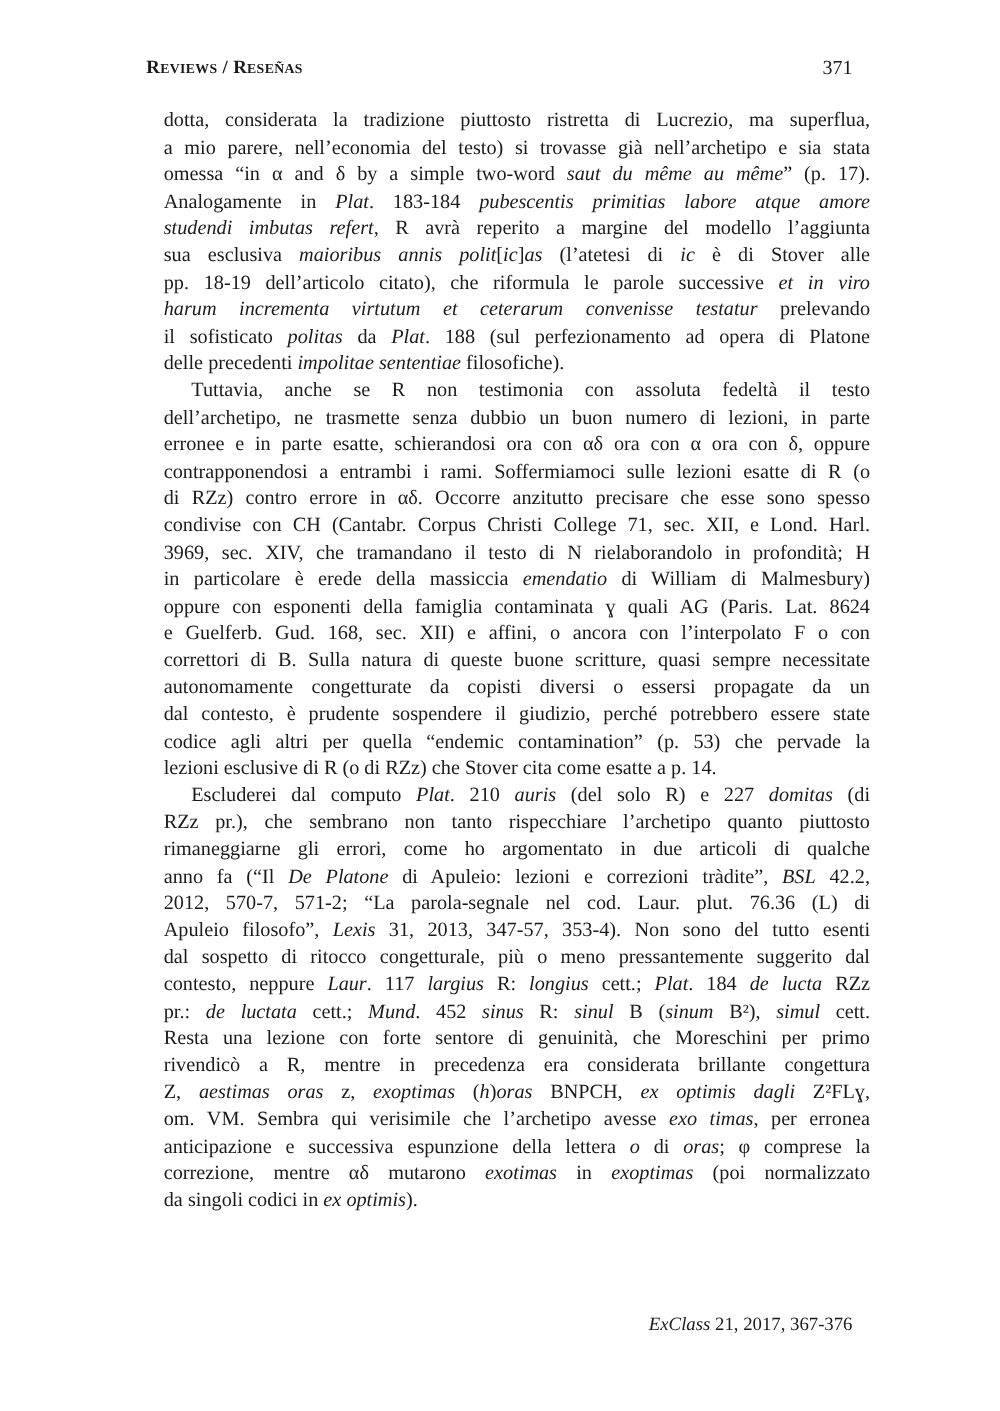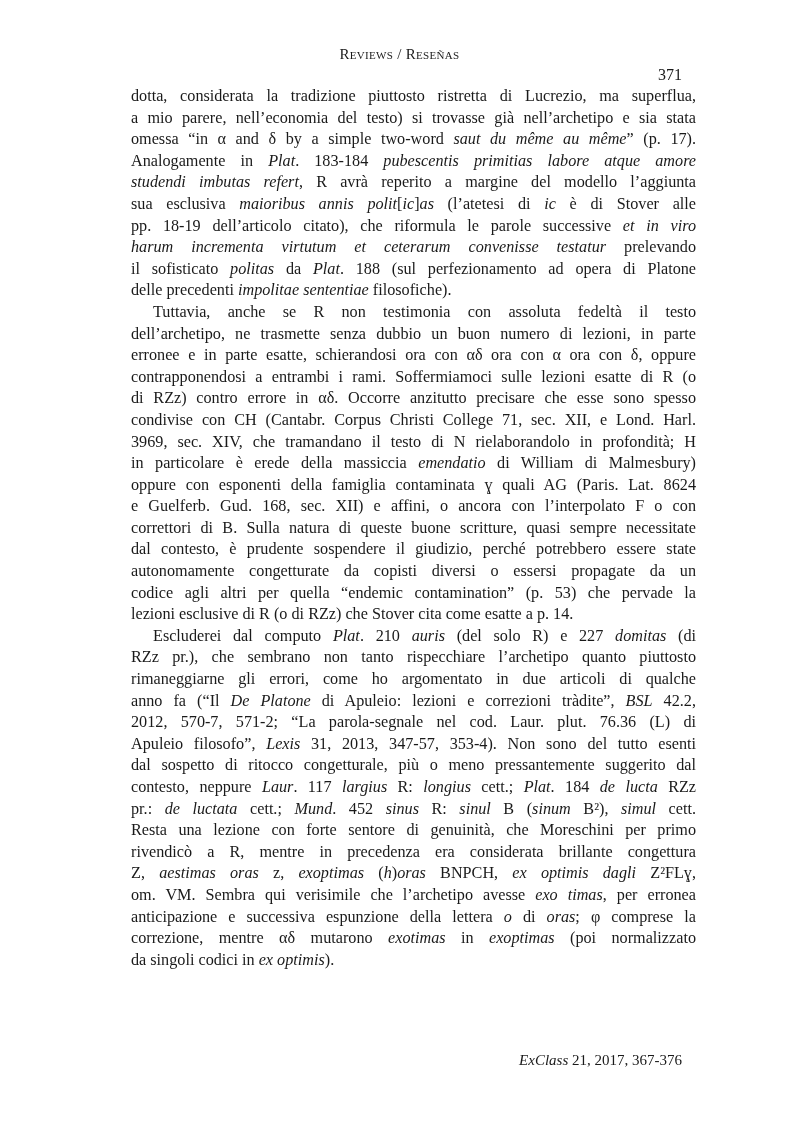--- a/index.html
+++ b/index.html
@@ -1,22 +1,22 @@
 <!DOCTYPE html>
 <html><head>
 <meta charset="utf-8">
 <style>
   html, body { margin: 0; padding: 0; background: #ffffff; }
   body { width: 800px; height: 1129px; position: relative; overflow: hidden;
          font-family: "Liberation Serif", "DejaVu Serif", serif; color: #1a1a1a; }
   .page { position: absolute; left: 0; top: 0; width: 800px; height: 1129px; }
   .running-head { position: absolute; top: 46px; left: 117px; width: 565px; height: 22px; }
-  .running-title { position: absolute; left: 0; right: 0; text-align: center;
-                   font-size: 15px; letter-spacing: 0.3px; font-variant: small-caps; }
-  .page-number { position: absolute; right: 0; top: 0; font-size: 16px; margin-top: 20px; }
+  .running-title { position: absolute; left: 0; right: 0; text-align: left;
+                   font-size: 15px; letter-spacing: 0.3px; font-variant: small-caps; font-weight: bold; }
+  .page-number { position: absolute; right: 0; top: 0; font-size: 16px; }
   .body-text { position: absolute; left: 131px; top: 86px; width: 565px;
                font-size: 16.2px; line-height: 21.6px; }
   .line { display: block; white-space: nowrap; text-align: justify; text-align-last: justify;
           height: 21.6px; overflow: visible; }
   .line.last { text-align-last: left; }
   .line.indent { text-indent: 22px; }
   .line i { font-style: italic; }
   .footer { position: absolute; top: 1052px; right: 118px; font-size: 15px; }
   .footer i { font-style: italic; }
 </style>
@@ -47,22 +47,22 @@
         <span class="line"><span>dell’archetipo, ne trasmette senza dubbio un buon numero di lezioni, in parte</span></span>
         <span class="line"><span>erronee e in parte esatte, schierandosi ora con αδ ora con α ora con δ, oppure</span></span>
         <span class="line"><span>contrapponendosi a entrambi i rami. Soffermiamoci sulle lezioni esatte di R (o</span></span>
         <span class="line"><span>di RZz) contro errore in αδ. Occorre anzitutto precisare che esse sono spesso</span></span>
         <span class="line"><span>condivise con CH (Cantabr. Corpus Christi College 71, sec. XII, e Lond. Harl.</span></span>
         <span class="line"><span>3969, sec. XIV, che tramandano il testo di N rielaborandolo in profondità; H</span></span>
         <span class="line"><span>in particolare è erede della massiccia </span><i>emendatio</i><span> di William di Malmesbury)</span></span>
         <span class="line"><span>oppure con esponenti della famiglia contaminata ɣ quali AG (Paris. Lat. 8624</span></span>
         <span class="line"><span>e Guelferb. Gud. 168, sec. XII) e affini, o ancora con l’interpolato F o con</span></span>
         <span class="line"><span>correttori di B. Sulla natura di queste buone scritture, quasi sempre necessitate</span></span>
+        <span class="line"><span>autonomamente congetturate da copisti diversi o essersi propagate da un</span></span>
         <span class="line"><span>dal contesto, è prudente sospendere il giudizio, perché potrebbero essere state</span></span>
-        <span class="line"><span>autonomamente congetturate da copisti diversi o essersi propagate da un</span></span>
         <span class="line"><span>codice agli altri per quella “endemic contamination” (p. 53) che pervade la</span></span>
         <span class="line last"><span>lezioni esclusive di R (o di RZz) che Stover cita come esatte a p. 14.</span></span>
       </div>
       <div>
         <span class="line indent"><span>Escluderei dal computo </span><i>Plat</i><span>. 210 </span><i>auris</i><span> (del solo R) e 227 </span><i>domitas</i><span> (di</span></span>
         <span class="line"><span>RZz pr.), che sembrano non tanto rispecchiare l’archetipo quanto piuttosto</span></span>
         <span class="line"><span>rimaneggiarne gli errori, come ho argomentato in due articoli di qualche</span></span>
         <span class="line"><span>anno fa (“Il </span><i>De Platone</i><span> di Apuleio: lezioni e correzioni tràdite”, </span><i>BSL</i><span> 42.2,</span></span>
         <span class="line"><span>2012, 570-7, 571-2; “La parola-segnale nel cod. Laur. plut. 76.36 (L) di</span></span>
         <span class="line"><span>Apuleio filosofo”, </span><i>Lexis</i><span> 31, 2013, 347-57, 353-4). Non sono del tutto esenti</span></span>

